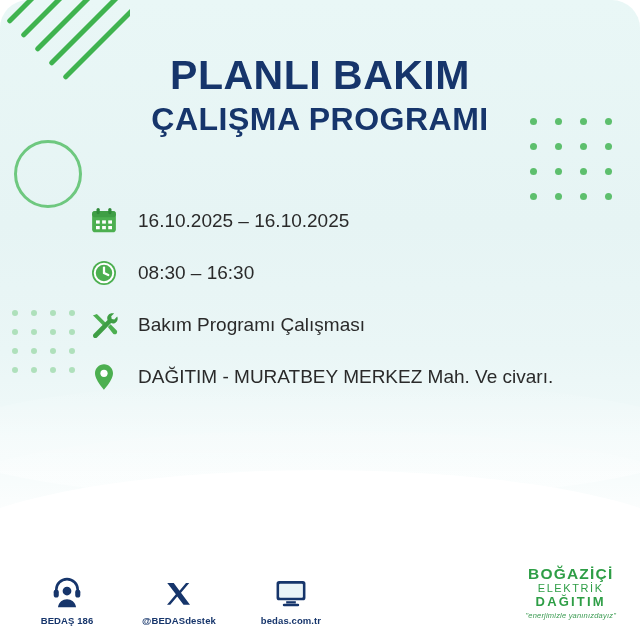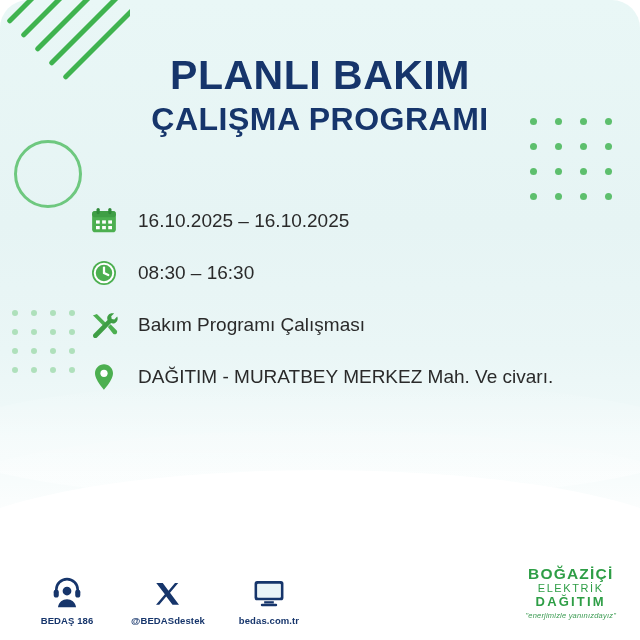--- a/index.html
+++ b/index.html
@@ -170,21 +170,21 @@
     bottom: 0;
     width: 640px;
     height: 110px;
   }
   .footer-items {
     position: absolute;
     left: 28px;
     bottom: 14px;
     display: flex;
     align-items: flex-end;
-    gap: 23px;
+    gap: 34px;
   }
   .footer-item {
     width: 78px;
     text-align: center;
   }
   .footer-item .fi-icon {
     height: 36px;
     display: flex;
     align-items: flex-end;
     justify-content: center;

